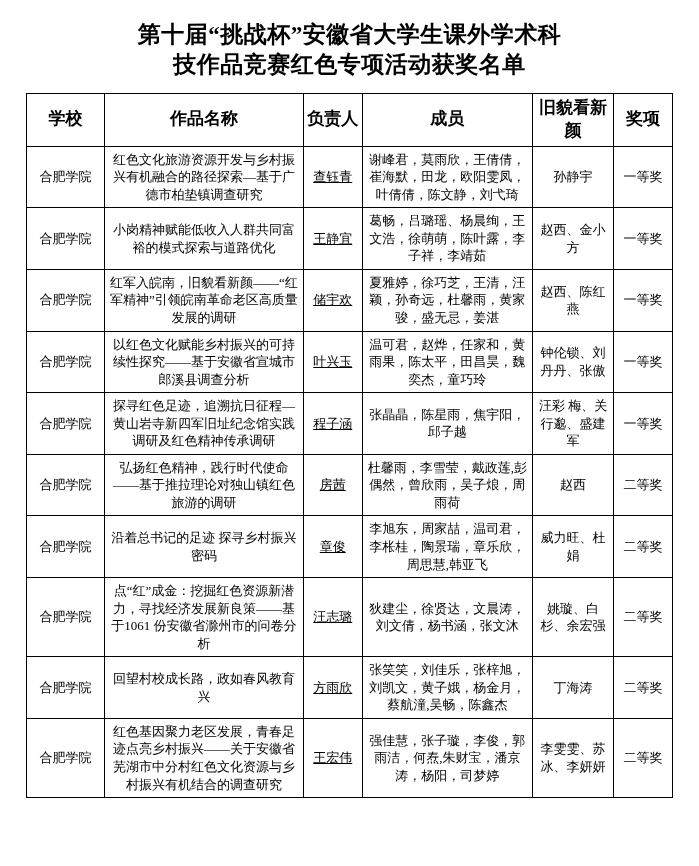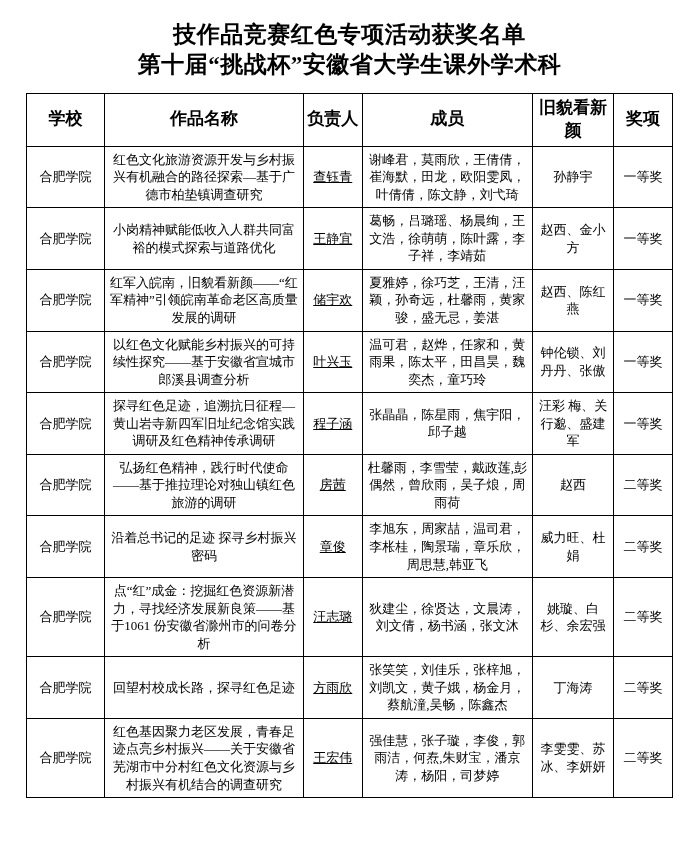--- a/index.html
+++ b/index.html
@@ -83,22 +83,22 @@
   col.c-members { width: 168px; }
   col.c-teacher { width: 80px; }
   col.c-prize { width: 58px; }
 </style>
 </head>
 <body>
 
 <div class="page">
 
   <div class="doc-title">
+    <span class="line">第十届“挑战杯”安徽省大学生课外学术科</span>
     <span class="line">技作品竞赛红色专项活动获奖名单</span>
-    <span class="line">第十届“挑战杯”安徽省大学生课外学术科</span>
   </div>
 
   <table class="award-table">
     <colgroup>
       <col class="c-school">
       <col class="c-project">
       <col class="c-leader">
       <col class="c-members">
       <col class="c-teacher">
       <col class="c-prize">
@@ -173,21 +173,21 @@
       <tr>
         <td class="school">合肥学院</td>
         <td class="project">点“红”成金：挖掘红色资源新潜力，寻找经济发展新良策——基于1061 份安徽省滁州市的问卷分析</td>
         <td class="leader">汪志璐</td>
         <td class="members">狄建尘，徐贤达，文晨涛，刘文倩，杨书涵，张文沐</td>
         <td class="teacher">姚璇、白杉、余宏强</td>
         <td class="prize">二等奖</td>
       </tr>
       <tr>
         <td class="school">合肥学院</td>
-        <td class="project">回望村校成长路，探寻红色足迹</td>
+        <td class="project">回望村校成长路，政如春风教育兴</td>
         <td class="leader">方雨欣</td>
         <td class="members">张笑笑，刘佳乐，张梓旭，刘凯文，黄子娥，杨金月，蔡航潼,吴畅，陈鑫杰</td>
         <td class="teacher">丁海涛</td>
         <td class="prize">二等奖</td>
       </tr>
       <tr>
         <td class="school">合肥学院</td>
         <td class="project">红色基因聚力老区发展，青春足迹点亮乡村振兴——关于安徽省芜湖市中分村红色文化资源与乡村振兴有机结合的调查研究</td>
         <td class="leader">王宏伟</td>
         <td class="members">强佳慧，张子璇，李俊，郭雨洁，何焘,朱财宝，潘京涛，杨阳，司梦婷</td>

